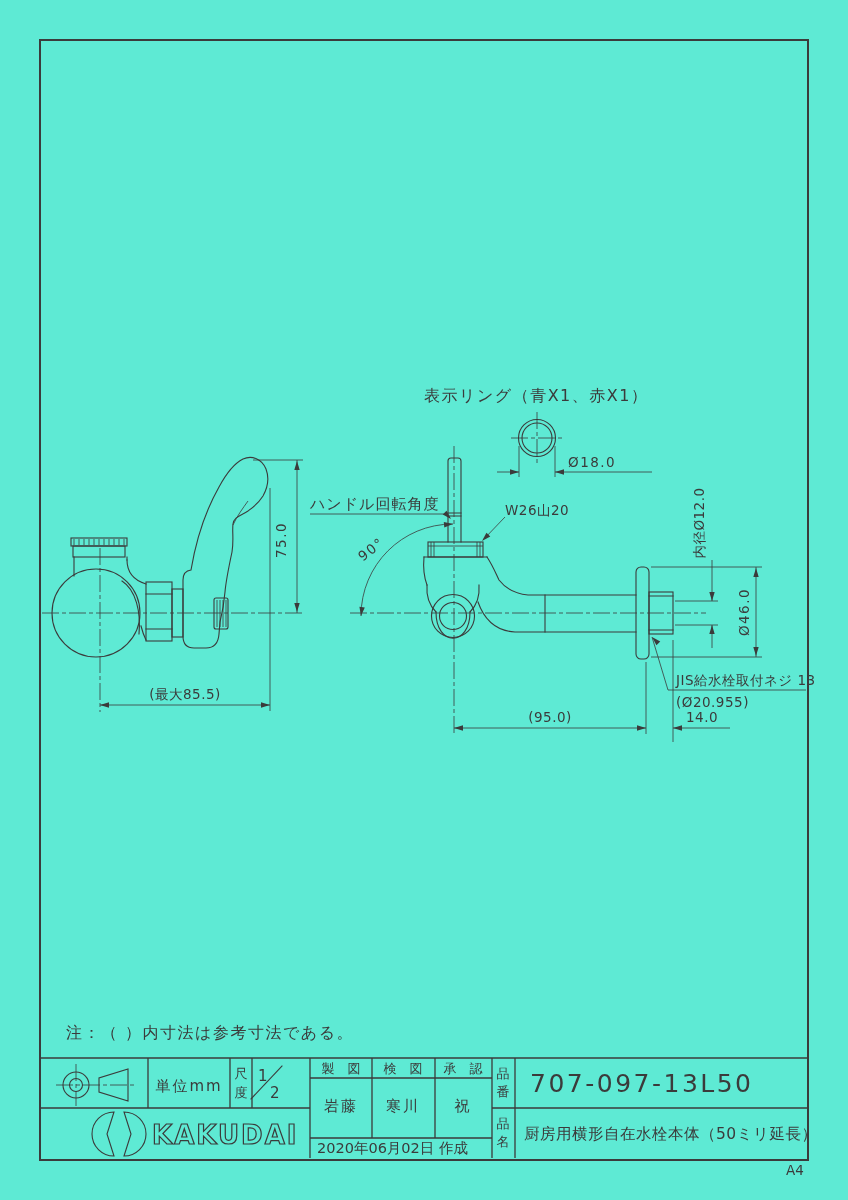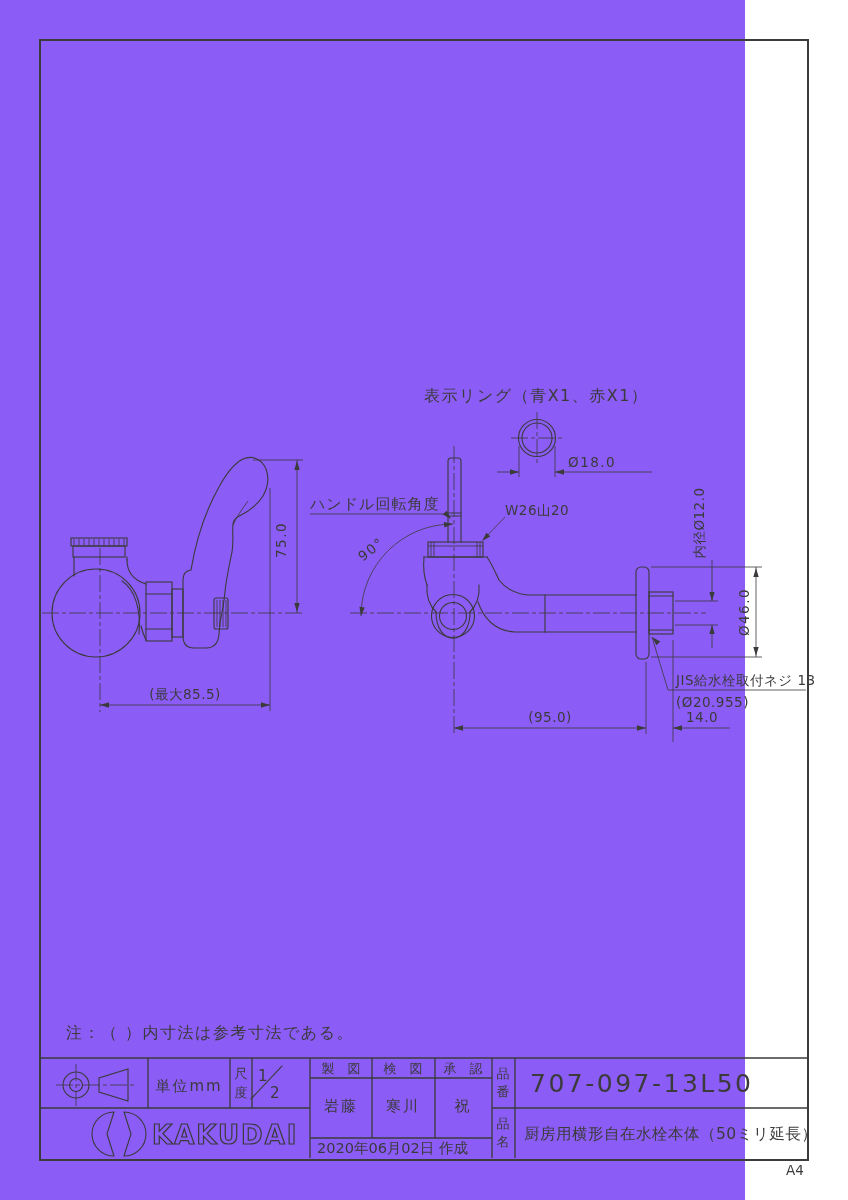--- a/index.html
+++ b/index.html
@@ -1,16 +1,16 @@
 <!DOCTYPE html>
 <html><head>
 <meta charset="utf-8">
 <style>
   html,body{margin:0;padding:0;background:#ffffff;}
-  #sheet{width:745px;height:1200px;background:#8b5cf6;position:relative;font-family:"DejaVu Sans",sans-serif;}
+  #sheet{width:848px;height:1200px;background:#5eead4;position:relative;font-family:"DejaVu Sans",sans-serif;}
   svg{display:block;}
   .ln{stroke:#3b3b3b;stroke-width:1.1;fill:none;stroke-linecap:square;}
   .thin{stroke:#3b3b3b;stroke-width:0.8;fill:none;}
   .cl{stroke:#3b3b3b;stroke-width:0.8;fill:none;stroke-dasharray:17 3 4 3;}
   .bd{stroke:#3b3b3b;stroke-width:2;fill:none;}
   .tb{stroke:#3b3b3b;stroke-width:1.3;fill:none;}
   .arr{fill:#3b3b3b;stroke:none;}
   text{fill:#3b3b3b;font-family:"DejaVu Sans",sans-serif;}
   .dim{font-size:13.5px;letter-spacing:1.5px;}
   .dims{font-size:13.5px;letter-spacing:0.5px;}

